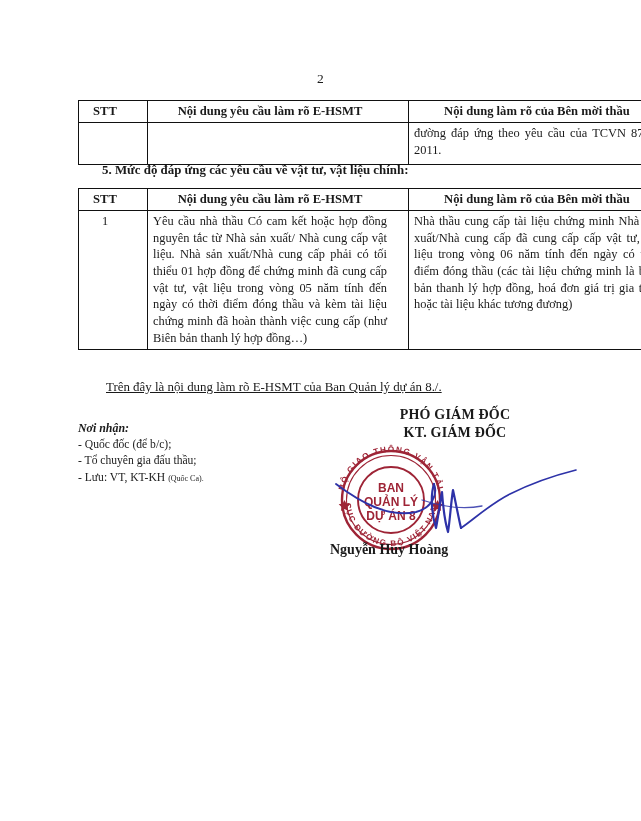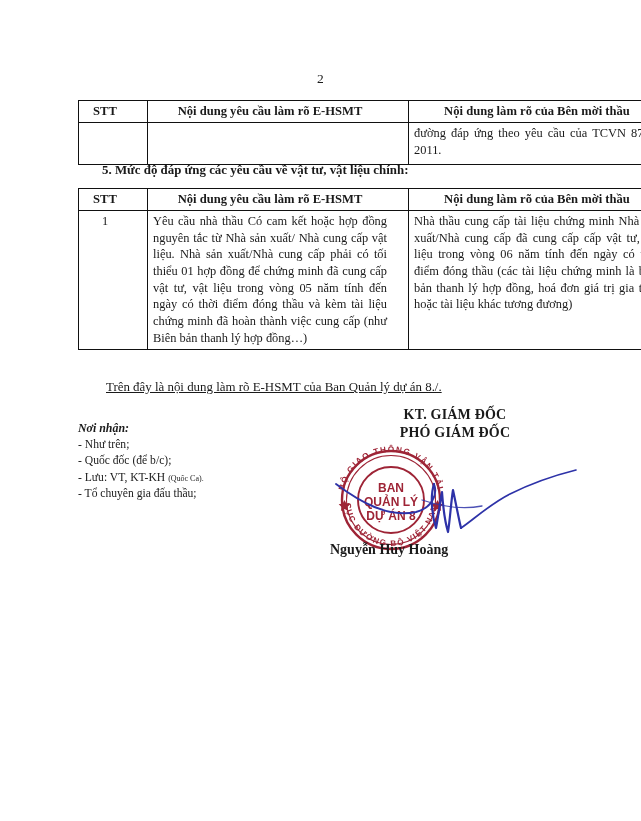--- a/index.html
+++ b/index.html
@@ -194,29 +194,28 @@
         <td class="cell-just">Yêu cầu nhà thầu Có cam kết hoặc hợp đồng nguyên tắc từ Nhà sản xuất/ Nhà cung cấp vật liệu. Nhà sản xuất/Nhà cung cấp phải có tối thiểu 01 hợp đồng để chứng minh đã cung cấp vật tư, vật liệu trong vòng 05 năm tính đến ngày có thời điểm đóng thầu và kèm tài liệu chứng minh đã hoàn thành việc cung cấp (như Biên bản thanh lý hợp đồng…)</td>
         <td class="cell-just">Nhà thầu cung cấp tài liệu chứng minh Nhà sản xuất/Nhà cung cấp đã cung cấp cấp vật tư, vật liệu trong vòng 06 năm tính đến ngày có thời điểm đóng thầu (các tài liệu chứng minh là biên bản thanh lý hợp đồng, hoá đơn giá trị gia tăng hoặc tài liệu khác tương đương)</td>
       </tr>
     </tbody>
   </table>
 
   <div class="closing-line">Trên đây là nội dung làm rõ E-HSMT của Ban Quản lý dự án 8./.</div>
 
   <div class="recipients">
     <div class="recipients-title">Nơi nhận:</div>
-    <div class="recipients-item">- Như  trên;</div>
     <div class="recipients-item">- Quốc đốc (để b/c);</div>
+    <div class="recipients-item">- Tổ chuyên gia đấu thầu;</div>
     <div class="recipients-item"><span>- Lưu: VT, KT-KH</span> <span class="recip-note">(Quốc Ca).</span></div>
-    <div class="recipients-item">- Tổ chuyên gia đấu thầu;</div>
   </div>
 
   <div class="sign-block">
+    <div class="sign-title">PHÓ GIÁM ĐỐC</div>
     <div class="sign-title">KT. GIÁM ĐỐC</div>
-    <div class="sign-title">PHÓ GIÁM ĐỐC</div>
   </div>
 
   <div class="seal-area">
     <svg width="260" height="115" viewBox="0 0 260 115" xmlns="http://www.w3.org/2000/svg">
       <defs>
         <path id="arcTop" d="M 13,60 A 48,48 0 0 1 109,60" fill="none"></path>
         <path id="arcBottom" d="M 15,60 A 46,46 0 0 0 107,60" fill="none"></path>
       </defs>
 
       <g stroke="#9e2436" fill="none">

